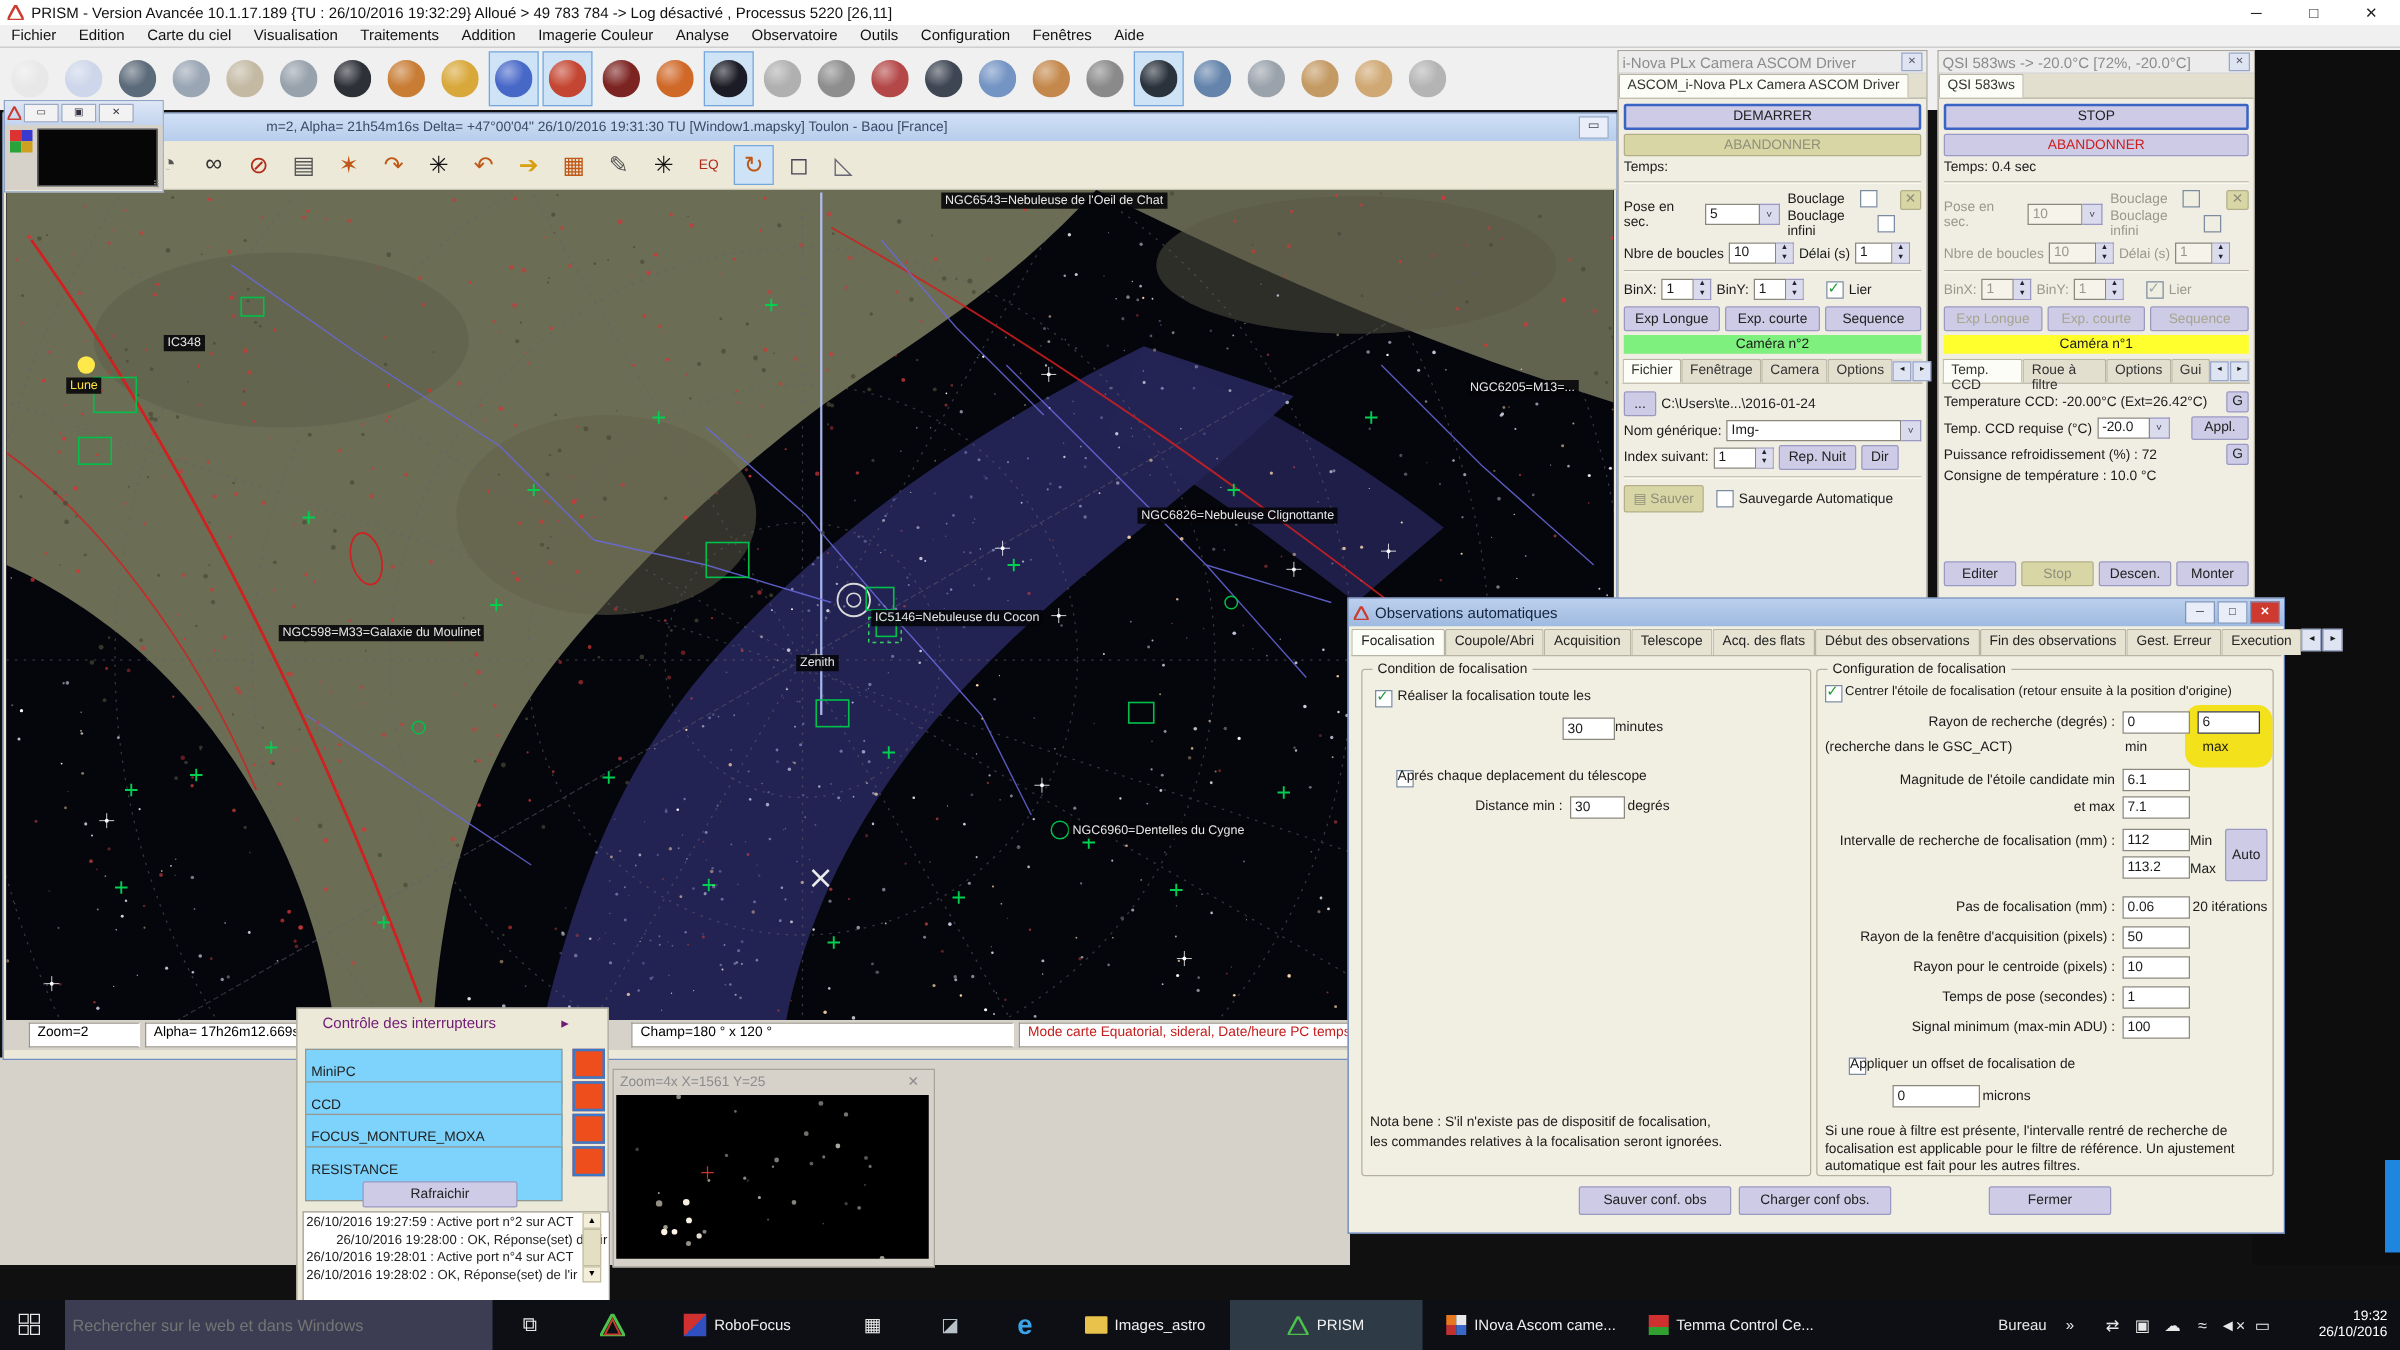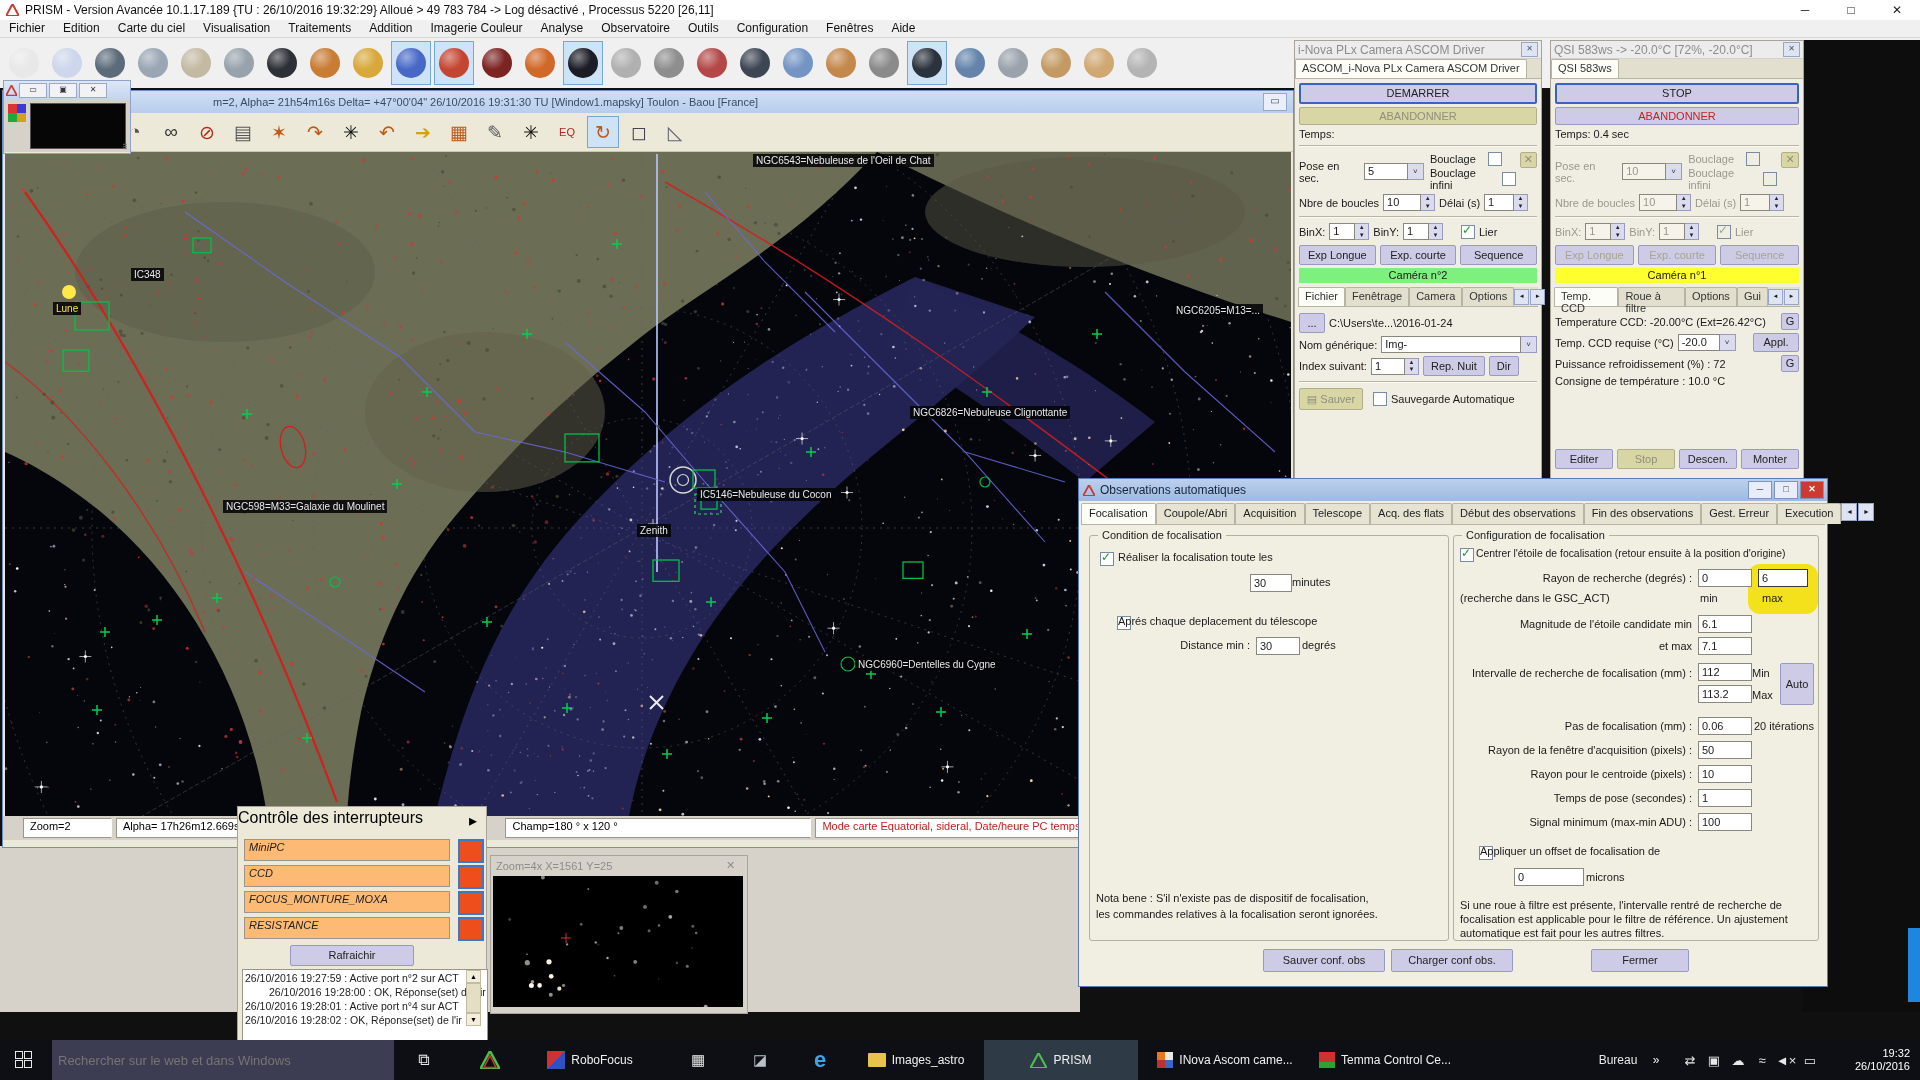--- a/index.html
+++ b/index.html
@@ -69,23 +69,23 @@
   #obs-tabs{display:flex;height:21px;margin:2px 2px 0 2px;border-bottom:1px solid #b8b4a4;}
   .otab{padding:3px 7px;font-size:11px;border:1px solid #b8b4a4;border-bottom:none;border-radius:2px 2px 0 0;background:#e6e3d3;color:#222;white-space:nowrap;}
   .otab.on{background:#fdfdf8;}
   .grp{position:absolute;border:1px solid #b5b1a0;border-radius:3px;}
   .grp .leg{position:absolute;top:-7px;left:8px;background:#f1efe2;padding:0 4px;font-size:11px;}
   .rlab{position:absolute;text-align:right;white-space:nowrap;}
   .llab{position:absolute;white-space:nowrap;}
   .fi{position:absolute;background:#fff;border:1px solid #8a887c;font-size:11px;padding:0 3px;height:16px;line-height:16px;}
   
   #switches-win{left:237px;top:806px;width:248px;height:239px;background:#ece9d8;border:1px solid #a8a49a;z-index:4;}
-  #switches-title{height:22px;display:flex;align-items:center;color:#000000;font-size:16px;padding:0 0;}
+  #switches-title{height:22px;display:flex;align-items:center;color:#701a75;font-size:12px;padding:0 20px;}
   .sw-row{position:absolute;display:flex;gap:8px;}
-  .sw-box{width:196px;height:18px;background:#fdba74;border:1px solid #9a968a;font-size:11px;padding:1px 4px;color:#222;font-style:italic;}
+  .sw-box{width:196px;height:18px;background:#7dd3fc;border:1px solid #9a968a;font-size:11px;padding:12px 4px;color:#222;}
   .sw-btn{width:22px;height:20px;background:#ee4d1c;border:2px solid #3c78c8;}
   #sw-log{position:absolute;left:4px;top:162px;width:240px;height:70px;background:#fff;border:1px solid #9a968a;font-size:10.5px;line-height:14px;padding:1px 2px;overflow:hidden;color:#222;}
   .sbv{position:absolute;background:#f2eeda;border:1px solid #c2bda2;}
   
   #zoom-win{left:490px;top:855px;width:256px;height:157px;background:#d6d2ca;border:1px solid #a8a49a;z-index:4;}
   #zoom-title{height:20px;display:flex;align-items:center;color:#8c8c8c;font-size:11px;padding:0 5px;}
   #zoom-canvas{position:relative;margin:0 2px;width:250px;height:131px;background:#000;}
   
   #below-map{left:0;top:846px;width:1080px;height:166px;background:#d6d2ca;}
   #rightdark{left:1802px;top:40px;width:118px;height:972px;background:#0d0d0d;}

